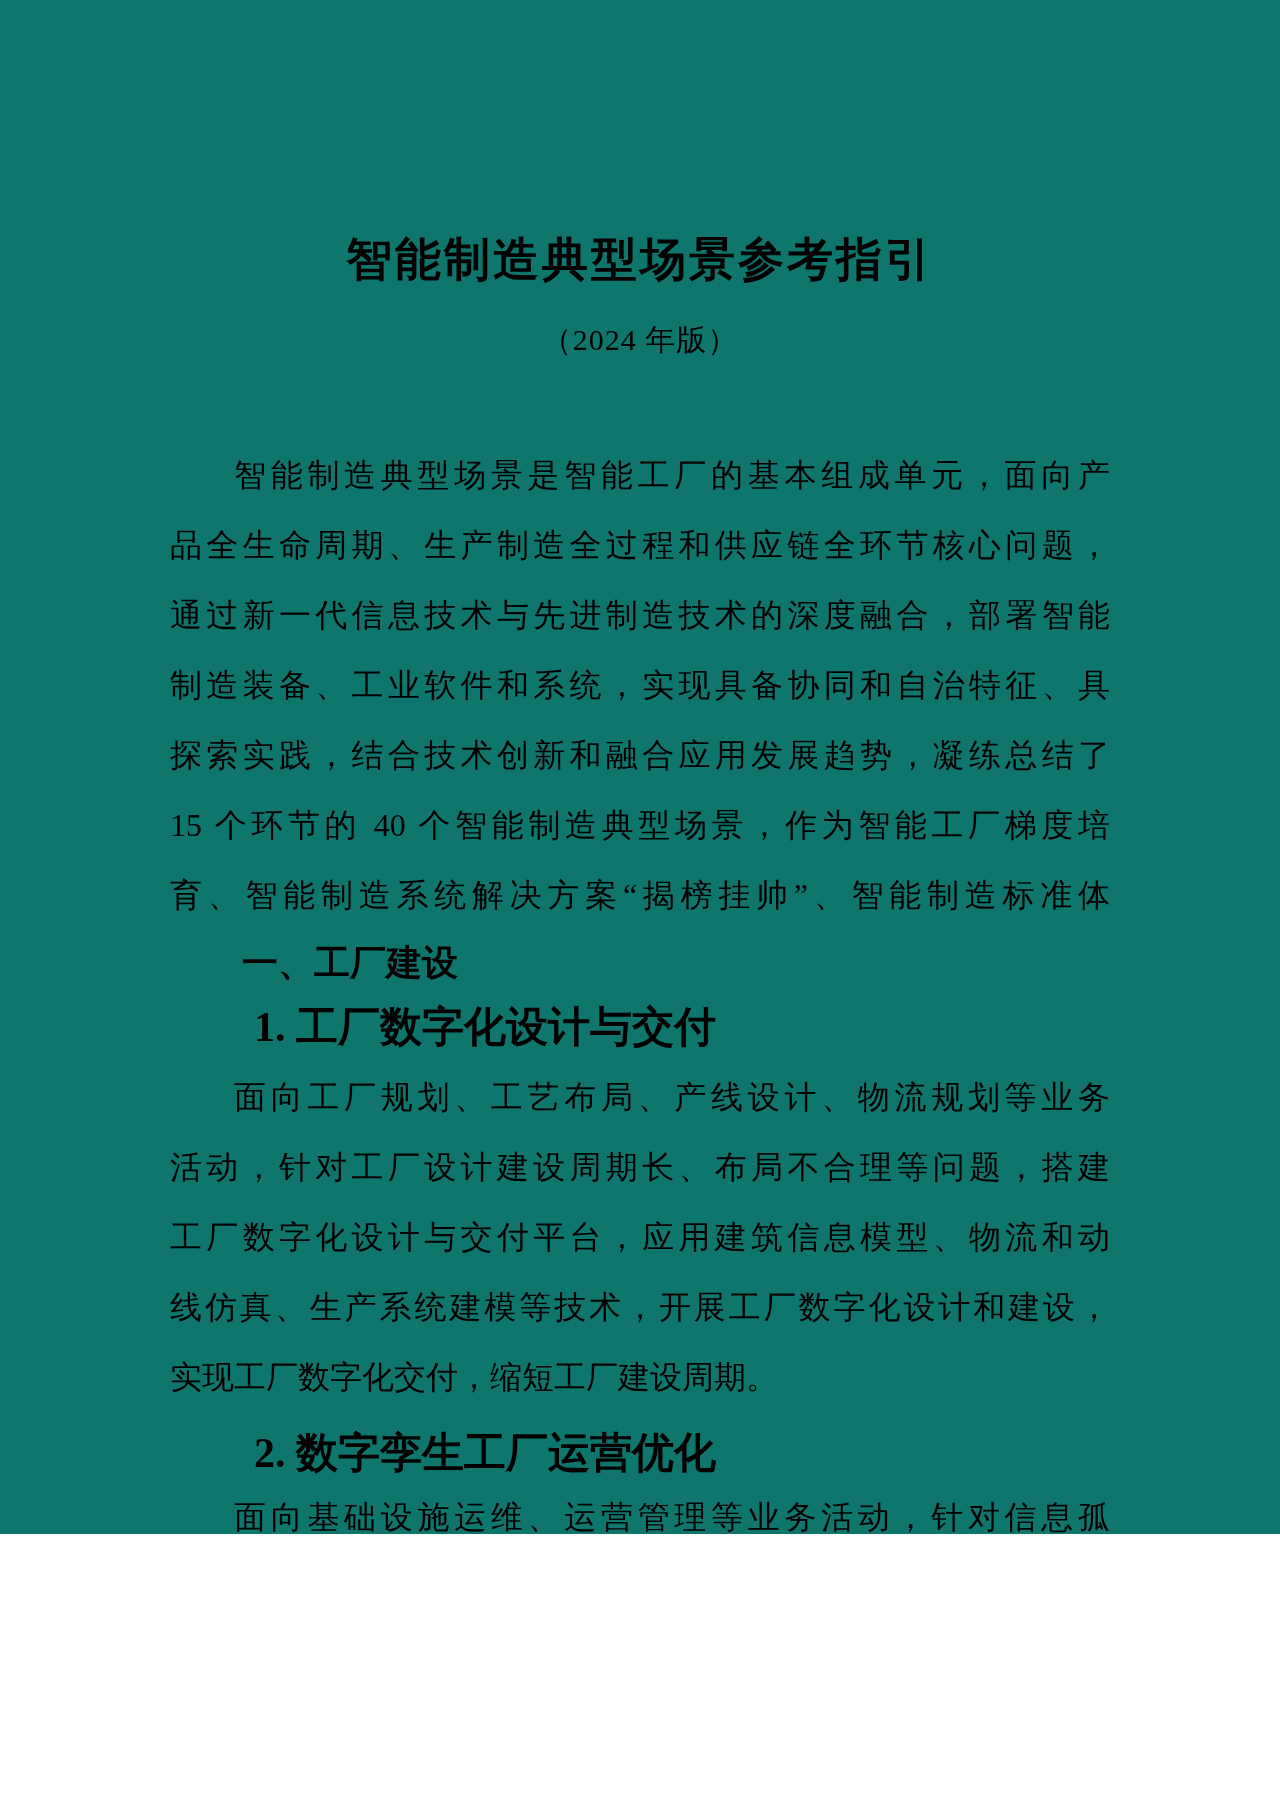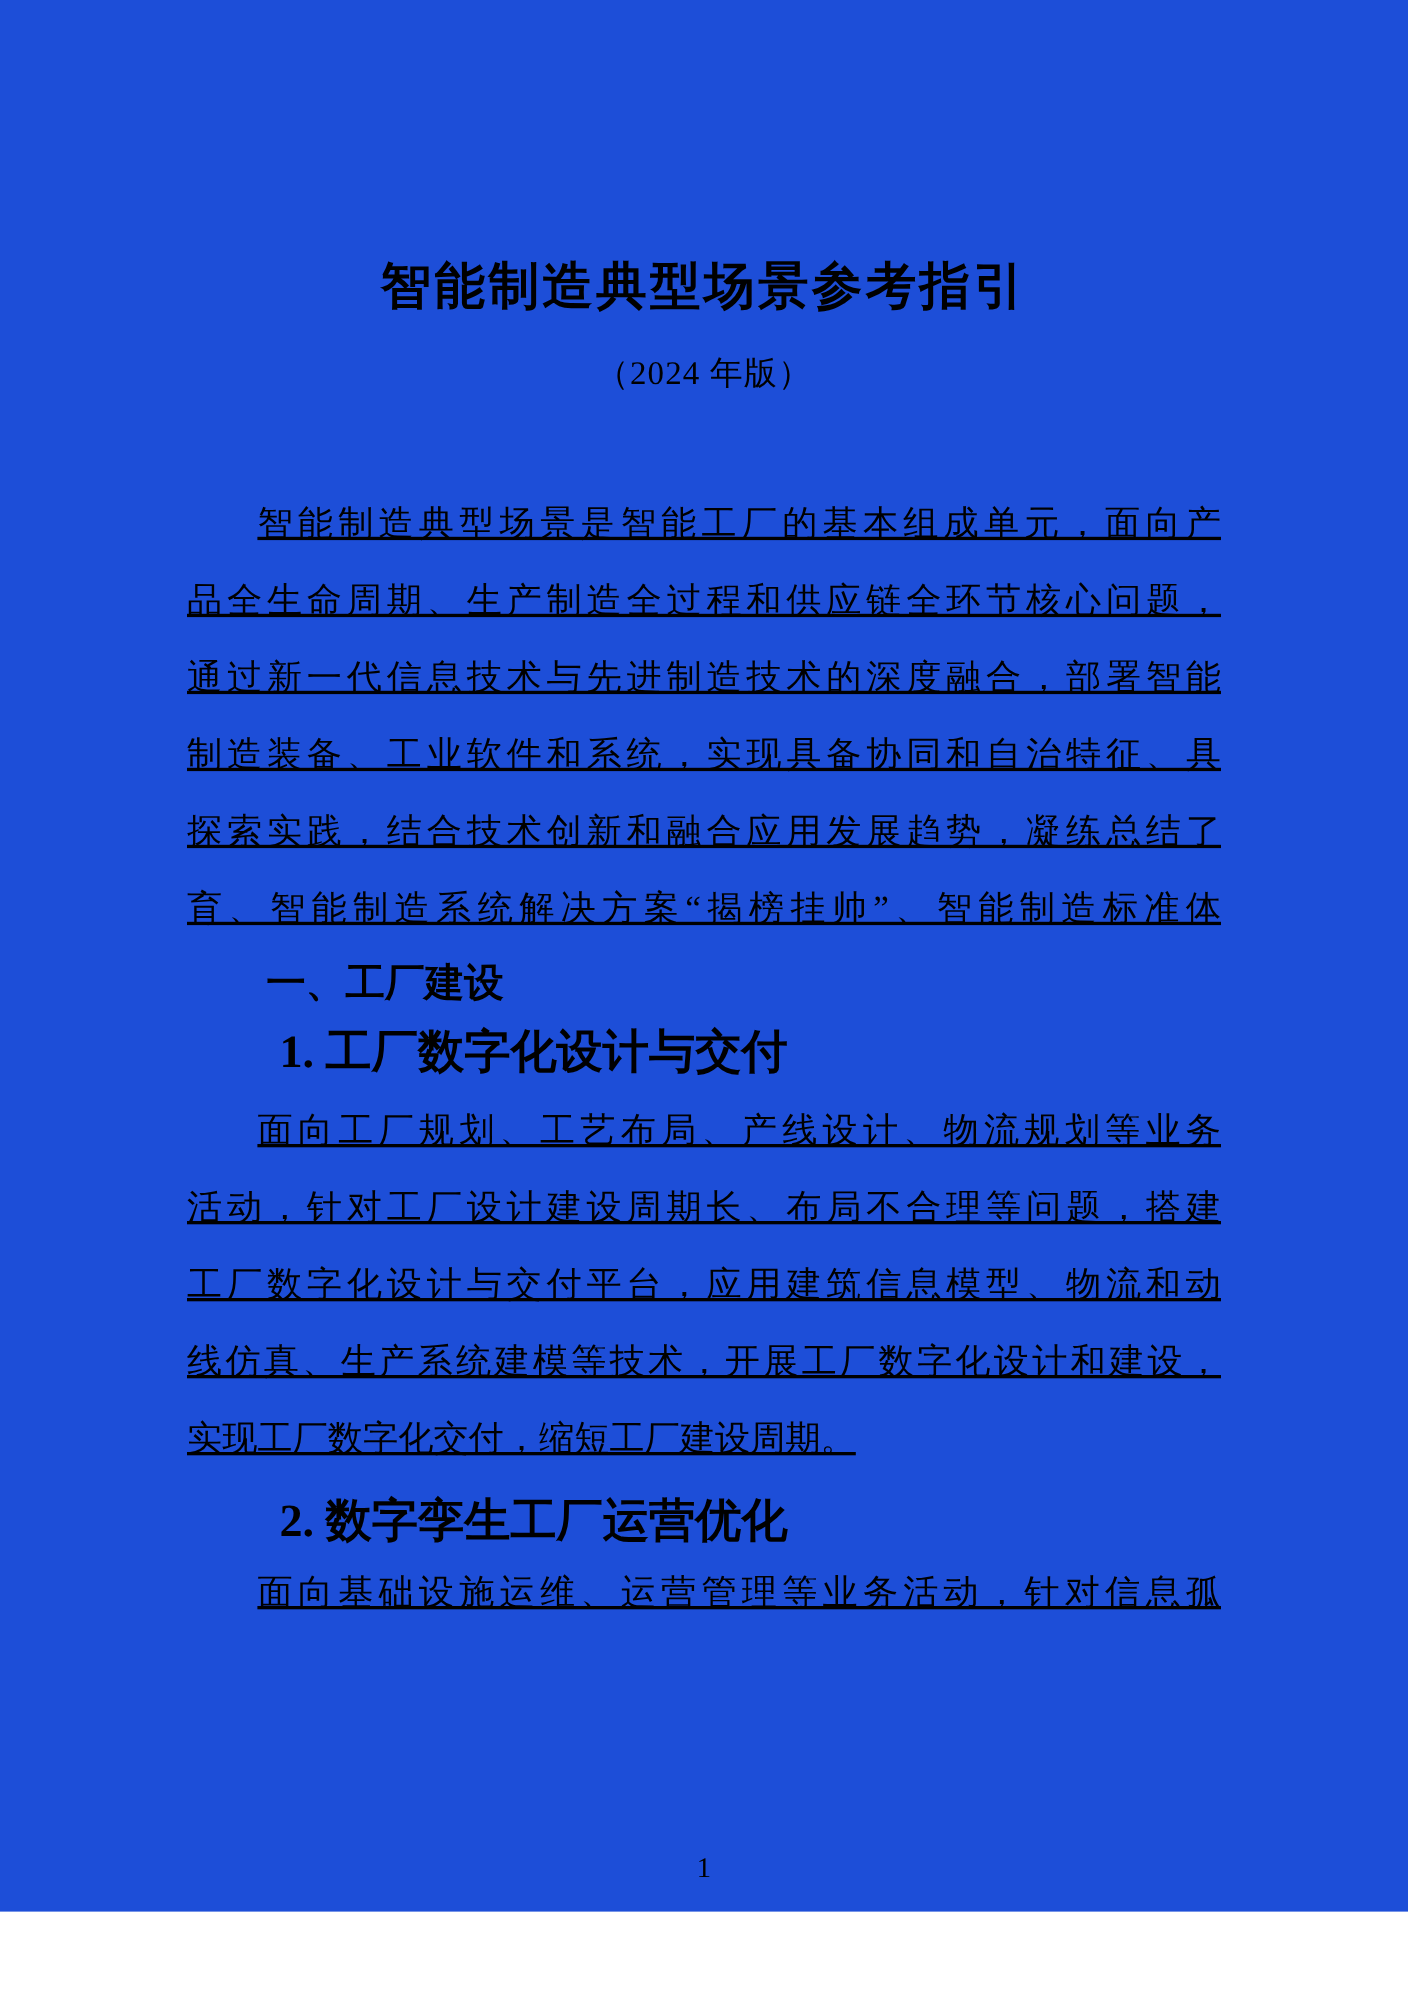--- a/index.html
+++ b/index.html
@@ -3,23 +3,23 @@
 <meta charset="utf-8">
 <style>
   html, body {
     margin: 0;
     padding: 0;
     background: #ffffff;
   }
   .page {
     position: relative;
     width: 1280px;
-    height: 1738px;
+    height: 1534px;
     margin: 0 auto;
-    background: #1d4ed8;
+    background: #0f766e;
     color: #000000;
     overflow: hidden;
     font-family: "Liberation Serif", "DejaVu Serif", serif;
   }
   .doc-title {
     margin: 232px 0 0 0;
     text-align: center;
     font-size: 46px;
     line-height: 56px;
     font-weight: bold;
@@ -37,21 +37,20 @@
     margin: 0 170px;
   }
   .para {
     font-size: 32px;
     line-height: 70px;
   }
   .para .line {
     text-align: justify;
     text-align-last: justify;
     white-space: nowrap;
-    text-decoration: underline;
   }
   .para .line.first {
     text-indent: 2em;
   }
   .para .line.endline {
     text-align-last: left;
     white-space: normal;
   }
   .intro-para {
     margin-top: 80px;
@@ -99,20 +98,21 @@
   <div class="doc-subtitle">（2024 年版）</div>
 
   <div class="body-col">
 
     <div class="para intro-para">
         <div class="line first">智能制造典型场景是智能工厂的基本组成单元，面向产</div>
         <div class="line">品全生命周期、生产制造全过程和供应链全环节核心问题，</div>
         <div class="line">通过新一代信息技术与先进制造技术的深度融合，部署智能</div>
         <div class="line">制造装备、工业软件和系统，实现具备协同和自治特征、具</div>
         <div class="line">探索实践，结合技术创新和融合应用发展趋势，凝练总结了</div>
+        <div class="line">15 个环节的 40 个智能制造典型场景，作为智能工厂梯度培</div>
         <div class="line">育、智能制造系统解决方案“揭榜挂帅”、智能制造标准体</div>
       </div>
 
     <div class="h-section">一、工厂建设</div>
 
     <div class="h-sub">1. 工厂数字化设计与交付</div>
 
     <div class="para sub-para">
         <div class="line first">面向工厂规划、工艺布局、产线设计、物流规划等业务</div>
         <div class="line">活动，针对工厂设计建设周期长、布局不合理等问题，搭建</div>

